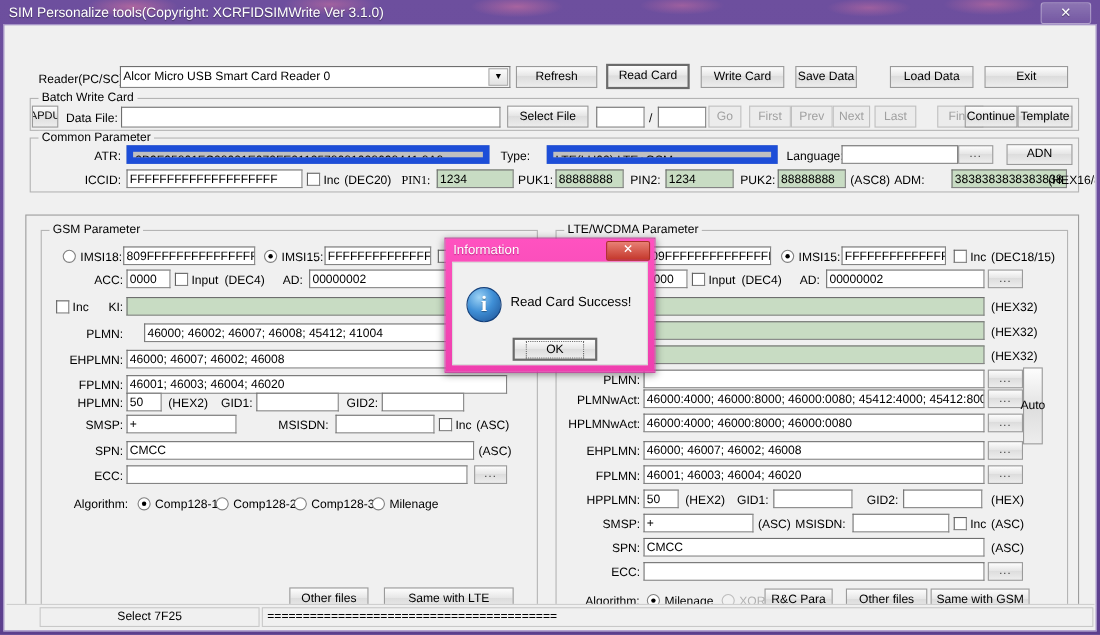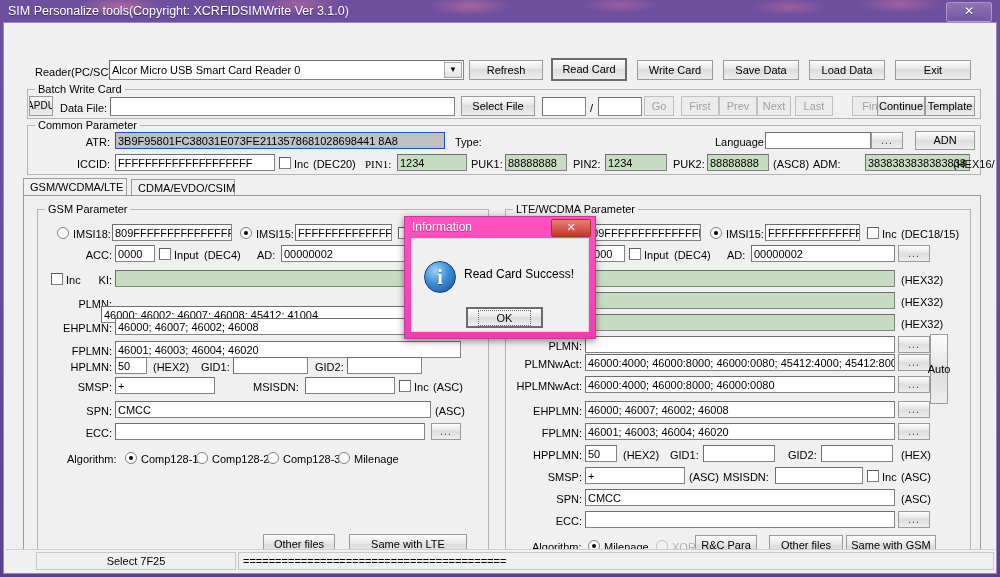--- a/index.html
+++ b/index.html
@@ -53,21 +53,21 @@
   .lbl{position:absolute;color:#000;font-size:11px;line-height:13px;white-space:nowrap;}
   .lbl.r{text-align:right;}
   .tf{
     position:absolute;box-sizing:border-box;
     background:#fff;border:1px solid #848484;
     border-top-color:#6e6e6e;border-left-color:#6e6e6e;
     font-size:11px;color:#000;padding:1px 2px;line-height:14px;
     white-space:nowrap;overflow:hidden;
   }
   .tf.green{background:#c8dcc3;}
-  .tf.gray{background:#c0c0c0;border:1px solid #1d4ed8;}
+  .tf.gray{background:#c0c0c0;border:6px solid #1d4ed8;}
   .btn{
     position:absolute;box-sizing:border-box;
     background:linear-gradient(180deg,#fdfdfd,#e6e6e6 45%,#dcdcdc 46%,#ededed);
     border:1px solid #9a9a9a;
     font-size:11px;color:#000;text-align:center;cursor:pointer;
     line-height:1;
     display:flex;align-items:center;justify-content:center;
     white-space:nowrap;
   }
   .btn.def{border:2px solid #6b6b6b;}
@@ -182,21 +182,21 @@
     <div id="client">
 
       <div class="lbl" style="left:30px;top:42px;">Reader(PC/SC):</div>
       <div class="combo" style="left:104px;top:36px;width:355px;height:20px;">
         <span>Alcor Micro USB Smart Card Reader 0</span>
         <span class="arrow">▼</span>
       </div>
       <div class="btn" style="left:464px;top:36px;width:74px;height:20px;">Refresh</div>
       <div class="btn def" style="left:546px;top:34px;width:76px;height:23px;">Read Card</div>
       <div class="btn" style="left:632px;top:36px;width:76px;height:20px;">Write Card</div>
-      <div class="btn" style="left:718px;top:36px;width:76px;height:20px;">Save Data</div>
+      <div class="btn" style="left:718px;top:36px;width:56px;height:20px;">Save Data</div>
       <div class="btn" style="left:804px;top:36px;width:76px;height:20px;">Load Data</div>
       <div class="btn" style="left:890px;top:36px;width:76px;height:20px;">Exit</div>
 
       <div class="grp" style="left:22px;top:65px;width:954px;height:30px;">
         <span class="cap">Batch Write Card</span>
       </div>
       <div class="btn" style="left:24px;top:72px;width:24px;height:20px;font-size:10px;overflow:hidden;">APDU</div>
       <div class="lbl" style="left:55px;top:78px;">Data File:</div>
       <div class="tf" style="left:105px;top:73px;width:345px;height:19px;"></div>
       <div class="btn" style="left:456px;top:72px;width:74px;height:20px;">Select File</div>
@@ -211,20 +211,21 @@
       <div class="btn dis" style="left:830px;top:72px;width:42px;height:20px;margin-left:17px;">Find</div>
       <div class="btn" style="left:872px;top:72px;width:48px;height:20px;">Continue</div>
       <div class="btn" style="left:920px;top:72px;width:50px;height:20px;">Template</div>
 
       <div class="grp" style="left:22px;top:101px;width:954px;height:50px;">
         <span class="cap">Common Parameter</span>
       </div>
       <div class="lbl r" style="left:35px;top:112px;width:70px;">ATR:</div>
       <div class="tf gray" style="left:110px;top:108px;width:330px;height:17px;">3B9F95801FC38031E073FE2113578681028698441 8A8</div>
       <div class="lbl" style="left:450px;top:112px;">Type:</div>
+      <div class="tf gray" style="left:492px;top:108px;width:210px;height:17px;">LTE(LH02):LTE+GSM</div>
       <div class="lbl" style="left:710px;top:112px;">Language:</div>
       <div class="tf" style="left:760px;top:108px;width:106px;height:17px;"></div>
       <div class="btn dots" style="left:866px;top:108px;width:32px;height:17px;">...</div>
       <div class="btn" style="left:910px;top:107px;width:60px;height:19px;">ADN</div>
 
       <div class="lbl r" style="left:35px;top:134px;width:70px;">ICCID:</div>
       <div class="tf" style="left:110px;top:130px;width:160px;height:17px;">FFFFFFFFFFFFFFFFFFFF</div>
       <div class="cb" style="left:274px;top:133px;"></div>
       <div class="lbl" style="left:289px;top:134px;">Inc</div>
       <div class="lbl" style="left:308px;top:134px;">(DEC20)</div>
@@ -234,24 +235,20 @@
       <div class="tf green" style="left:500px;top:130px;width:62px;height:17px;">88888888</div>
       <div class="lbl" style="left:568px;top:134px;">PIN2:</div>
       <div class="tf green" style="left:600px;top:130px;width:62px;height:17px;">1234</div>
       <div class="lbl" style="left:668px;top:134px;">PUK2:</div>
       <div class="tf green" style="left:702px;top:130px;width:62px;height:17px;">88888888</div>
       <div class="lbl" style="left:768px;top:134px;">(ASC8)</div>
       <div class="lbl" style="left:808px;top:134px;">ADM:</div>
       <div class="tf green" style="left:840px;top:130px;width:105px;height:17px;margin-left:20px;">3838383838383838</div>
       <div class="lbl" style="left:948px;top:134px;">(HEX16/8)</div>
 
-      <div class="tabstrip">
-        <div class="tab sel" style="left:0;width:104px;">GSM/WCDMA/LTE</div>
-        <div class="tab" style="left:108px;width:104px;">CDMA/EVDO/CSIM</div>
-      </div>
       <div class="tabbody"></div>
 
       <div class="grp" style="left:32px;top:185px;width:452px;height:344px;">
         <span class="cap">GSM Parameter</span>
       </div>
       <div class="rb" style="left:52px;top:203px;"></div>
       <div class="lbl" style="left:68px;top:204px;">IMSI18:</div>
       <div class="tf" style="left:107px;top:200px;width:120px;height:17px;">809FFFFFFFFFFFFFFFF</div>
       <div class="rb on" style="left:235px;top:203px;"></div>
       <div class="lbl" style="left:251px;top:204px;">IMSI15:</div>
@@ -268,21 +265,21 @@
       <div class="lbl" style="left:252px;top:225px;">AD:</div>
       <div class="tf" style="left:276px;top:221px;width:180px;height:17px;">00000002</div>
 
       <div class="cb" style="left:46px;top:249px;"></div>
       <div class="lbl" style="left:61px;top:250px;">Inc</div>
       <div class="lbl r" style="left:80px;top:250px;width:27px;">KI:</div>
       <div class="tf green" style="left:110px;top:246px;width:346px;height:17px;"></div>
       <div class="lbl" style="left:460px;top:250px;">(HEX32)</div>
 
       <div class="lbl r" style="left:48px;top:274px;width:59px;">PLMN:</div>
-      <div class="tf" style="left:96px;top:270px;width:346px;height:17px;margin-top:12px;">46000; 46002; 46007; 46008; 45412; 41004</div>
+      <div class="tf" style="left:126px;top:270px;width:346px;height:17px;">46000; 46002; 46007; 46008; 45412; 41004</div>
       <div class="lbl" style="left:460px;top:274px;">(HEX32)</div>
 
       <div class="lbl r" style="left:40px;top:298px;width:67px;">EHPLMN:</div>
       <div class="tf" style="left:110px;top:294px;width:346px;height:17px;">46000; 46007; 46002; 46008</div>
       <div class="lbl" style="left:460px;top:298px;">(HEX32)</div>
 
       <div class="lbl r" style="left:40px;top:321px;width:67px;">FPLMN:</div>
       <div class="tf" style="left:110px;top:317px;width:346px;height:17px;">46001; 46003; 46004; 46020</div>
 
       <div class="lbl r" style="left:40px;top:337px;width:67px;">HPLMN:</div>

